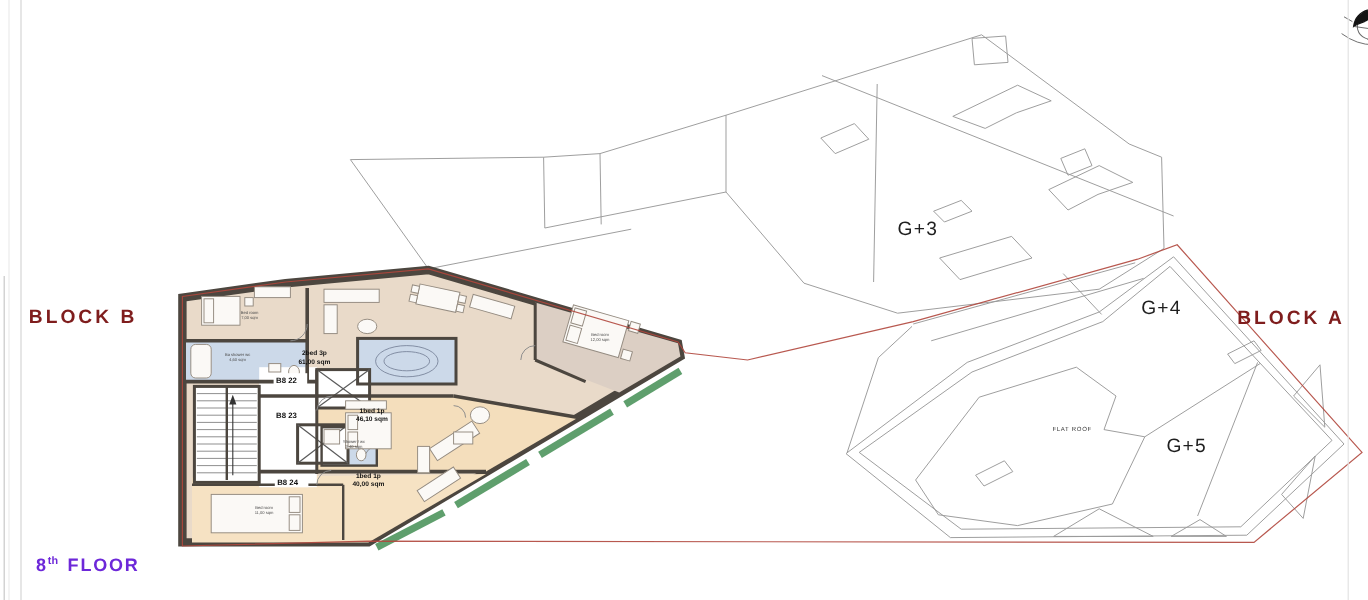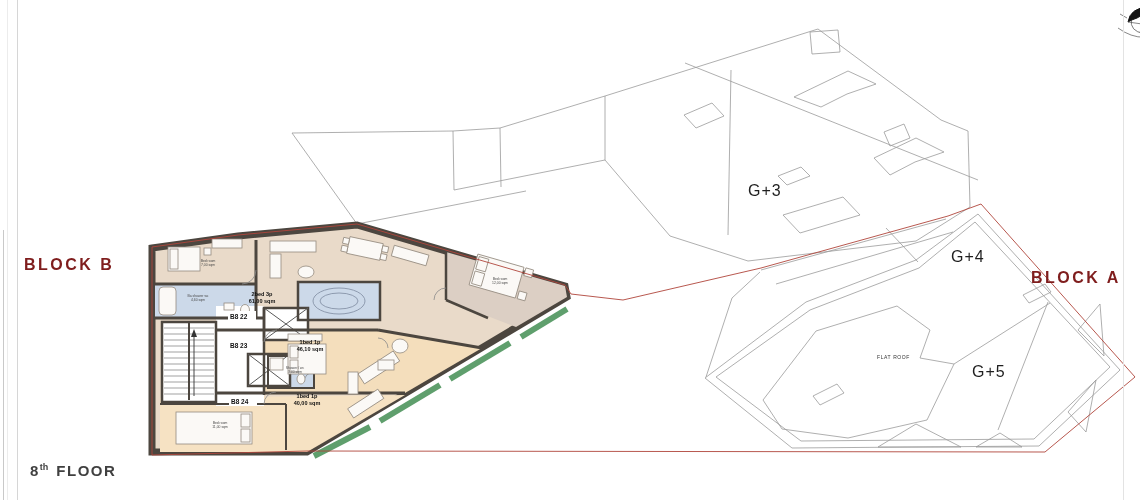--- a/index.html
+++ b/index.html
@@ -7,21 +7,21 @@
     position:relative;width:1140px;height:500px;background:#ffffff;
     overflow:hidden;font-family:"Liberation Sans",sans-serif;padding-left:48px;
   }
   .sheet-line{position:absolute;top:0;bottom:0;width:1px;}
   .big-label{
     position:absolute;font-size:16px;font-weight:bold;letter-spacing:2.5px;
     color:#7f1d1d;white-space:nowrap;
   }
   .floor-label{
     position:absolute;left:30px;top:462px;font-size:15px;font-weight:bold;
-    letter-spacing:1.5px;color:#404040;white-space:nowrap;
+    letter-spacing:1.5px;color:#6d28d9;white-space:nowrap;
   }
   .floor-label sup{font-size:9px;letter-spacing:0;}
   .floor-label .word{margin-left:8px;}
   svg text{font-family:"Liberation Sans",sans-serif;}
   .lvl{font-size:16px;letter-spacing:1px;fill:#1f1f1f;}
   .unit-id{font-size:6.5px;font-weight:bold;fill:#111;}
   .unit-sub{font-size:5.5px;font-weight:bold;fill:#111;text-anchor:middle;}
   .room-lb{font-size:3.4px;fill:#4a4a4a;text-anchor:middle;}
   .flatroof{font-size:5px;letter-spacing:0.6px;fill:#333;}
 </style>
@@ -257,18 +257,18 @@
       <line x1="1100" y1="7" x2="1092" y2="33" stroke="#555" stroke-width="0.7"></line>
       <path d="M1119,20 L1121,24 L1125,26 L1121,28 L1119,32 L1117,28 L1113,26 L1117,24 Z" fill="none" stroke="#555" stroke-width="0.7"></path>
       <path d="M1070,28 Q1096,47 1124,27" fill="none" stroke="#555" stroke-width="0.7"></path>
       <polygon points="1124,27 1117,31 1118,24" fill="#555"></polygon>
       <line x1="1072" y1="14" x2="1079" y2="18" stroke="#555" stroke-width="0.7"></line>
     </g>
   </svg>
 
   
   <div class="big-label" style="left:24px;top:256px;">BLOCK B</div>
-  <div class="big-label" style="left:1031px;top:257px;margin-top:12px;">BLOCK A</div>
+  <div class="big-label" style="left:1031px;top:257px;">BLOCK A</div>
 
   <div class="floor-label">
     <span>8</span><sup>th</sup><span class="word">FLOOR</span>
   </div>
 </div>
 
 </body></html>

